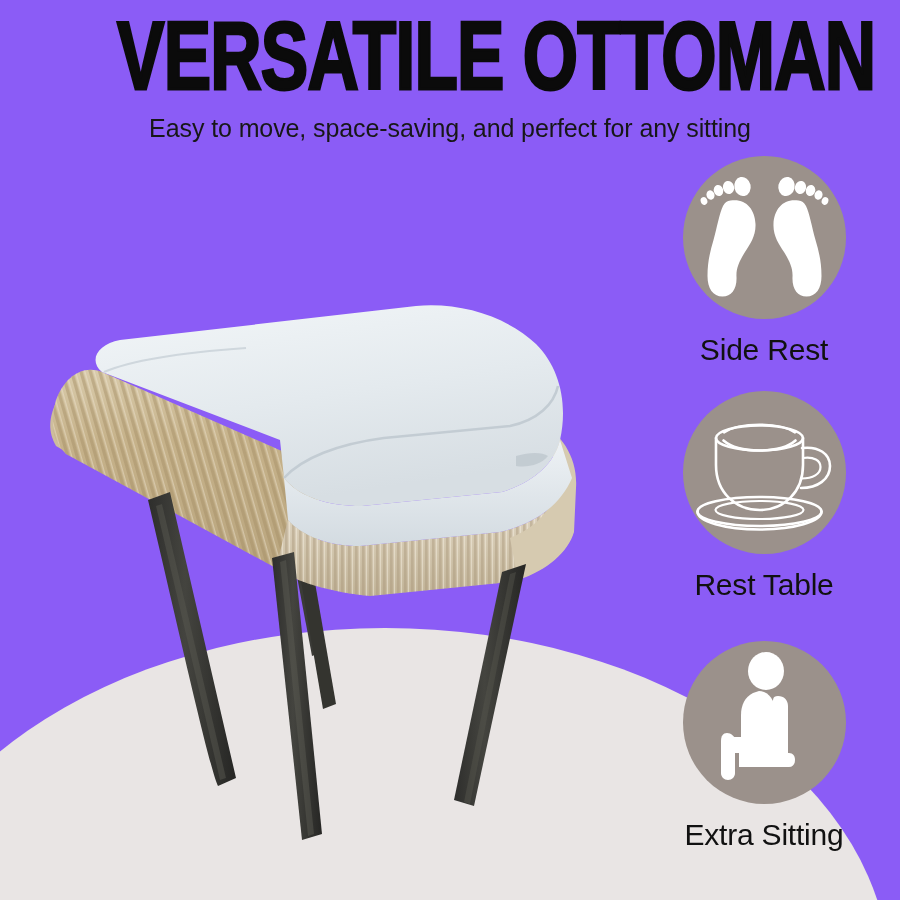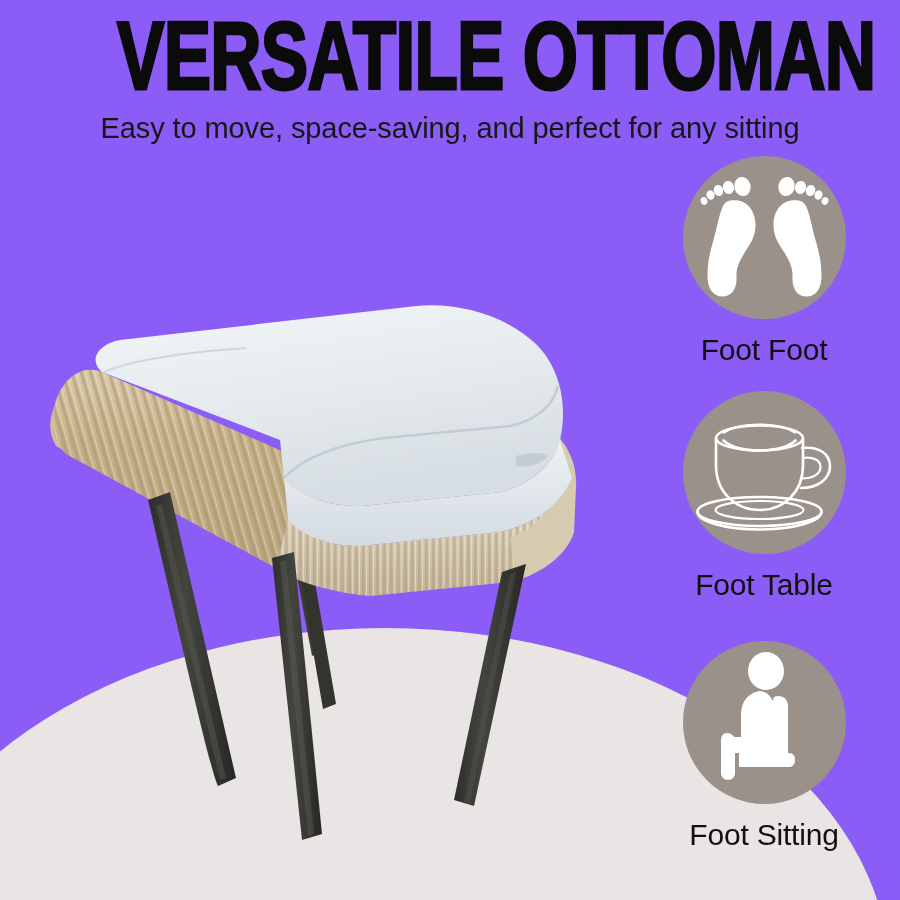--- a/index.html
+++ b/index.html
@@ -44,21 +44,21 @@
     transform-origin: 50% 50%;
     white-space: nowrap;
     -webkit-text-stroke: 3px #0b0b0b;
   }
   .subhead {
     position: absolute;
     left: 0;
     top: 112px;
     width: 900px;
     text-align: center;
-    font-size: 29px;
+    font-size: 25px;
     line-height: 32px;
     font-weight: 400;
     color: #171717;
     letter-spacing: -0.1px;
     white-space: nowrap;
   }
 
   
   .product {
     position: absolute;
@@ -240,21 +240,21 @@
                  C133 140.5 138.5 132.5 138.5 120 C138.5 106 136 96 132.5 84
                  C129 71.5 126.5 57 123 50 C121.2 46.4 118.8 45 115.5 44.5 Z" fill="#ffffff"></path>
 
         <ellipse cx="103.5" cy="30.5" rx="8.2" ry="9.6" fill="#ffffff" transform="rotate(12 103.5 30.5)"></ellipse>
         <ellipse cx="117.5" cy="31.5" rx="5.6" ry="6.6" fill="#ffffff" transform="rotate(14 117.5 31.5)"></ellipse>
         <ellipse cx="127.5" cy="34.5" rx="4.7" ry="5.6" fill="#ffffff" transform="rotate(16 127.5 34.5)"></ellipse>
         <ellipse cx="135.5" cy="39.0" rx="4.0" ry="4.7" fill="#ffffff" transform="rotate(18 135.5 39)"></ellipse>
         <ellipse cx="142.0" cy="45.0" rx="3.3" ry="3.9" fill="#ffffff" transform="rotate(20 142 45)"></ellipse>
       </svg>
     </div>
-    <div class="badge-label">Foot Foot</div>
+    <div class="badge-label">Side Rest</div>
   </div>
 
   <div class="feature" id="feat-1">
     <div class="badge-circle">
       <svg viewBox="0 0 163 163" xmlns="http://www.w3.org/2000/svg">
         <g fill="none" stroke="#ffffff" stroke-width="2.6" stroke-linecap="round" stroke-linejoin="round">
 
           <path d="M33 47 L33 74 C33 101 52 119 77 119 C101 119 120 101 120 74 L120 47"></path>
 
           <ellipse cx="76.5" cy="47" rx="43.5" ry="12.5"></ellipse>
@@ -266,21 +266,21 @@
           <path d="M119 57 C136 55 147 63 147 75 C147 88 135 97 118 97"></path>
 
           <path d="M120 67 C131 65.5 137.5 69.5 137.5 76 C137.5 83 130 87.5 118.5 87.5" stroke-width="2.2"></path>
 
           <ellipse cx="76.5" cy="120.5" rx="62" ry="14.5"></ellipse>
           <path d="M14.5 120.5 C14.5 130.5 42 138.5 76.5 138.5 C111 138.5 138.5 130.5 138.5 120.5"></path>
           <ellipse cx="76.5" cy="119" rx="44" ry="9" stroke-width="2.1"></ellipse>
         </g>
       </svg>
     </div>
-    <div class="badge-label">Foot Table</div>
+    <div class="badge-label">Rest Table</div>
   </div>
 
   <div class="feature" id="feat-2">
     <div class="badge-circle">
       <svg viewBox="0 0 163 163" xmlns="http://www.w3.org/2000/svg">
 
         <ellipse cx="83" cy="30" rx="18" ry="19" fill="#ffffff"></ellipse>
 
         <path d="M70 52 C62 56 58 64 58 74 L58 94 L92 94 L92 70
                  C92 58 84 50 76 50 Z" fill="#ffffff"></path>
@@ -292,16 +292,16 @@
 
         <path d="M56 112 L106 112 C110 112 112 115 112 119 C112 123 110 126 106 126
                  L56 126 Z" fill="#ffffff"></path>
 
         <path d="M44 92 C48 92 52 95 52 100 L52 132 C52 136 49 139 45 139
                  C41 139 38 136 38 132 L38 100 C38 95 40 92 44 92 Z" fill="#ffffff"></path>
 
         <path d="M40 96 L62 96 L62 112 L40 112 Z" fill="#ffffff"></path>
       </svg>
     </div>
-    <div class="badge-label">Foot Sitting</div>
+    <div class="badge-label">Extra Sitting</div>
   </div>
 
 </div>
 
 </body></html>

